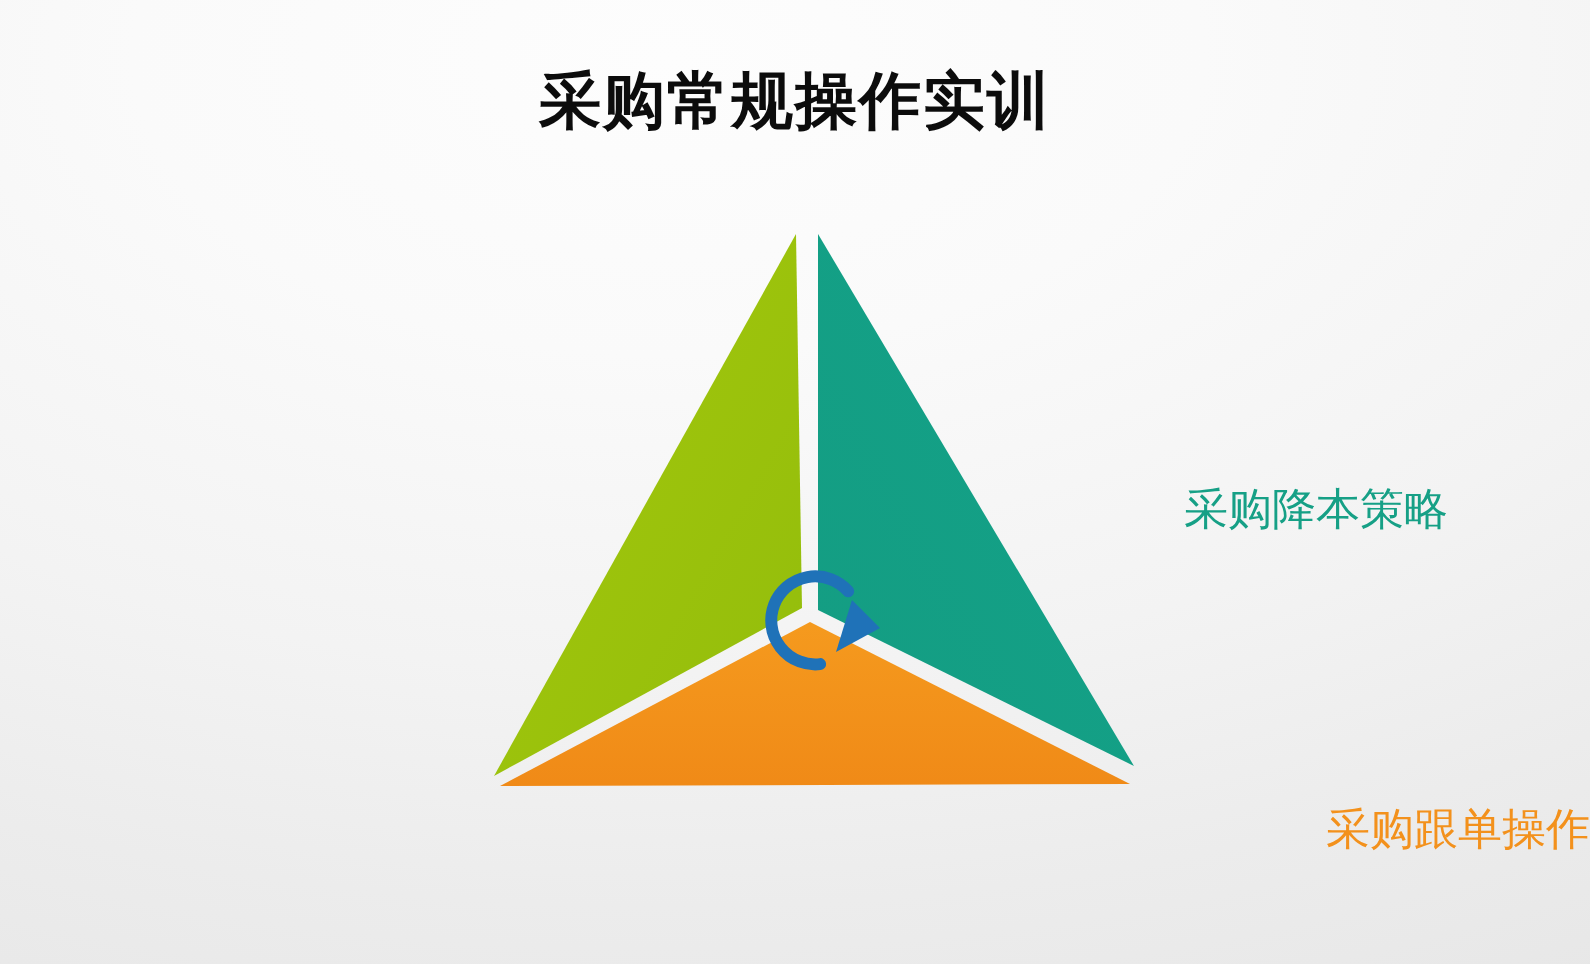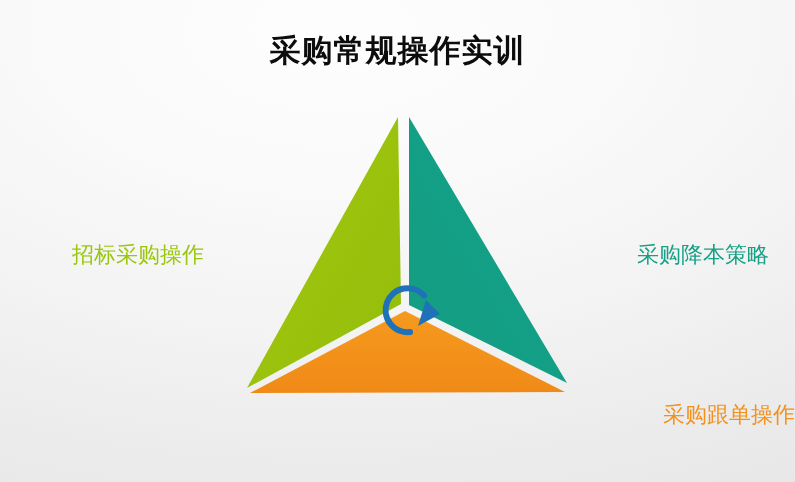--- a/index.html
+++ b/index.html
@@ -66,21 +66,20 @@
   }
   #label-left {
     left: 72px;
     top: 241px;
     color: #9ac70d;
   }
   #label-right {
     left: 592px;
     top: 241px;
     color: #16a086;
-    margin-left: 45px;
   }
   #label-bottom {
     left: 0;
     top: 401px;
     width: 795px;
     text-align: right;
     color: #f3911c;
   }
 </style>
 </head>
@@ -114,19 +113,18 @@
       <polygon points="22,289 177,207 337,288" fill="url(#gradOrange)"></polygon>
 
       <g>
         <path d="M189,185
                  A22,22 0 1 0 191,224" fill="none" stroke="#1f72b8" stroke-width="6" stroke-linecap="round" transform="rotate(24 177 205)"></path>
         <polygon points="198,196 212,210 190,222" fill="#1f72b8"></polygon>
       </g>
     </svg>
   </div>
 
-  <div class="seg-label" id="label-left">招标采购操作</div>
 
   <div class="seg-label" id="label-right">采购降本策略</div>
 
   <div class="seg-label" id="label-bottom">采购跟单操作</div>
 
 </div>
 
 </body></html>

